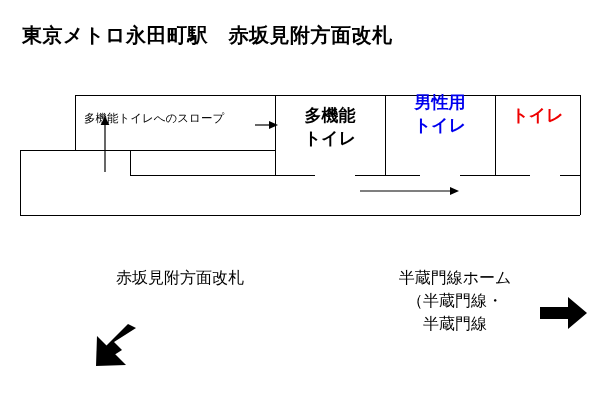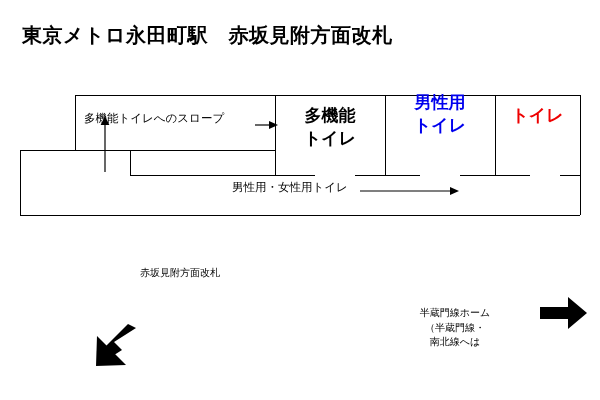--- a/index.html
+++ b/index.html
@@ -59,21 +59,21 @@
     position: absolute;
     font-size: 11.5px;
     line-height: 1.35;
     color: #000000;
     white-space: nowrap;
   }
 
   
   .caption {
     position: absolute;
-    font-size: 10px;
+    font-size: 16px;
     line-height: 1.45;
     color: #000000;
     white-space: nowrap;
   }
   .caption.center { text-align: center; }
 
   
   .arrowsvg { position: absolute; }
 </style>
 </head>
@@ -135,34 +135,33 @@
     <div>男性用</div>
     <div>トイレ</div>
   </div>
 
   <div class="room-label label-female" style="left:495px; top:104px; width:85px;">
     <div>トイレ</div>
   </div>
 
   <div class="anno" style="left:84px; top:111px;">多機能トイレへのスロープ</div>
 
-  <div class="anno" style="left:232px; top:180px;">男性用・女性用トイレ</div>
 
   <div class="caption center" style="left:60px; top:266px; width:240px;">
     <div>赤坂見附方面改札</div>
   </div>
 
   <svg class="arrowsvg" style="left:92px; top:322px;" width="46" height="46" viewBox="0 0 46 46">
     <polygon points="44,6 22,20 30,28 8,42 6,16 14,24 36,2" fill="#000"></polygon>
     <polygon points="4,44 5,14 34,43" fill="#000"></polygon>
   </svg>
 
-  <div class="caption center" style="left:390px; top:266px; width:130px;margin-top:40px;">
+  <div class="caption center" style="left:390px; top:266px; width:130px;">
     <div>半蔵門線ホーム</div>
     <div>（半蔵門線・</div>
-    <div>南北線へは</div>
+    <div>半蔵門線</div>
   </div>
 
   <svg class="arrowsvg" style="left:540px; top:296px;" width="48" height="34" viewBox="0 0 48 34">
     <polygon points="0,11 28,11 28,1 47,17 28,33 28,23 0,23" fill="#000"></polygon>
   </svg>
 
 </div>
 
 </body></html>

